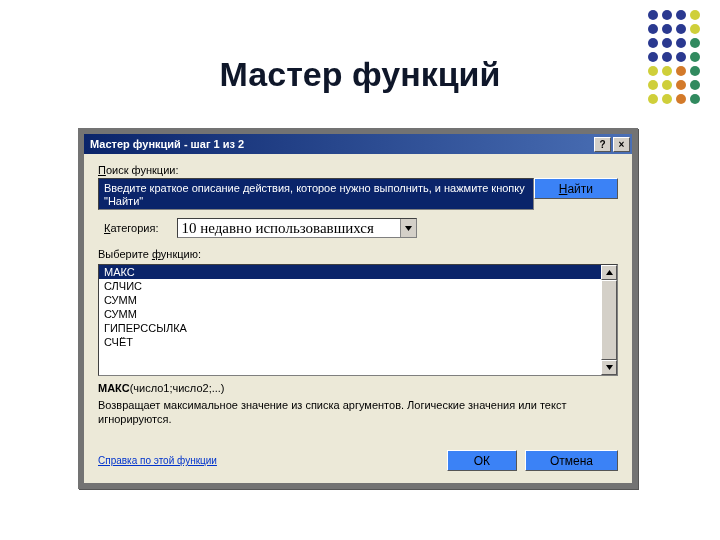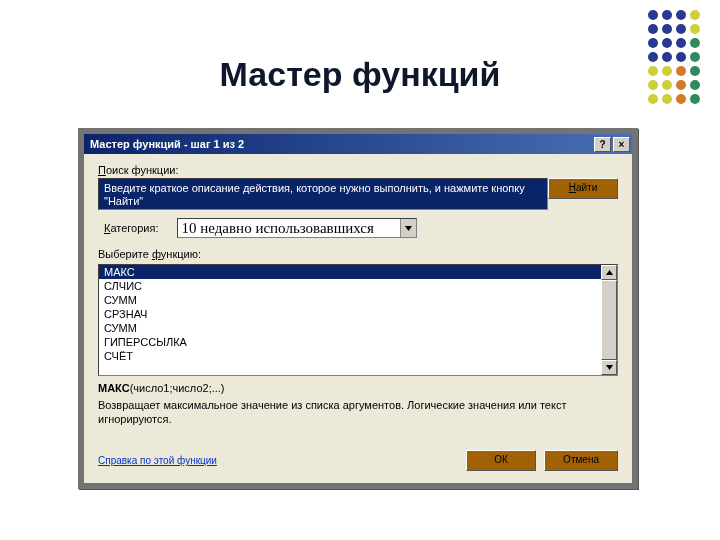--- a/index.html
+++ b/index.html
@@ -77,25 +77,25 @@
     background: #0a246a;
     color: #fff;
     border: 1px solid #7f7f7f;
     border-top-color: #404040; border-left-color: #404040;
     padding: 3px 5px;
     font-size: 11px;
     height: 32px;
     line-height: 13px;
   }
   .btn {
-    background: #a16207;
-    border: 1px solid #fff;
-    border-right-color: #555; border-bottom-color: #555;
-    padding: 3px 18px;
-    font-size: 10px;
+    background: #3b82f6;
+    border: 1px solid #fff;
+    border-right-color: #555; border-bottom-color: #555;
+    padding: 3px 24px;
+    font-size: 12px;
     min-width: 70px;
     text-align: center;
     cursor: default;
     height: 21px;
   }
   .btn .ul { text-decoration: underline; }
   .cat-row { display: flex; align-items: center; gap: 18px; margin-top: 8px; padding-left: 6px; }
   .cat-row .lbl { margin-bottom: 0; }
   .select {
     display: flex;
@@ -226,21 +226,20 @@
             </svg>
         </div>
       </div>
     </div>
     <div class="lbl" style="margin-top:10px">Выберите <span class="ul">ф</span>ункцию:</div>
     <div class="listwrap">
       <div class="list" id="fnlist">
           <div class="item selected">МАКС</div>
           <div class="item">СЛЧИС</div>
           <div class="item">СУММ</div>
-          <div class="item">СРЗНАЧ</div>
           <div class="item">СУММ</div>
           <div class="item">ГИПЕРССЫЛКА</div>
           <div class="item">СЧЁТ</div>
         </div>
       <div class="scrollbar">
         <div class="sb-btn">
             <svg viewBox="0 0 7 5">
               <polygon points="3.5,0 7,5 0,5" fill="#000"></polygon>
             </svg>
           </div>

